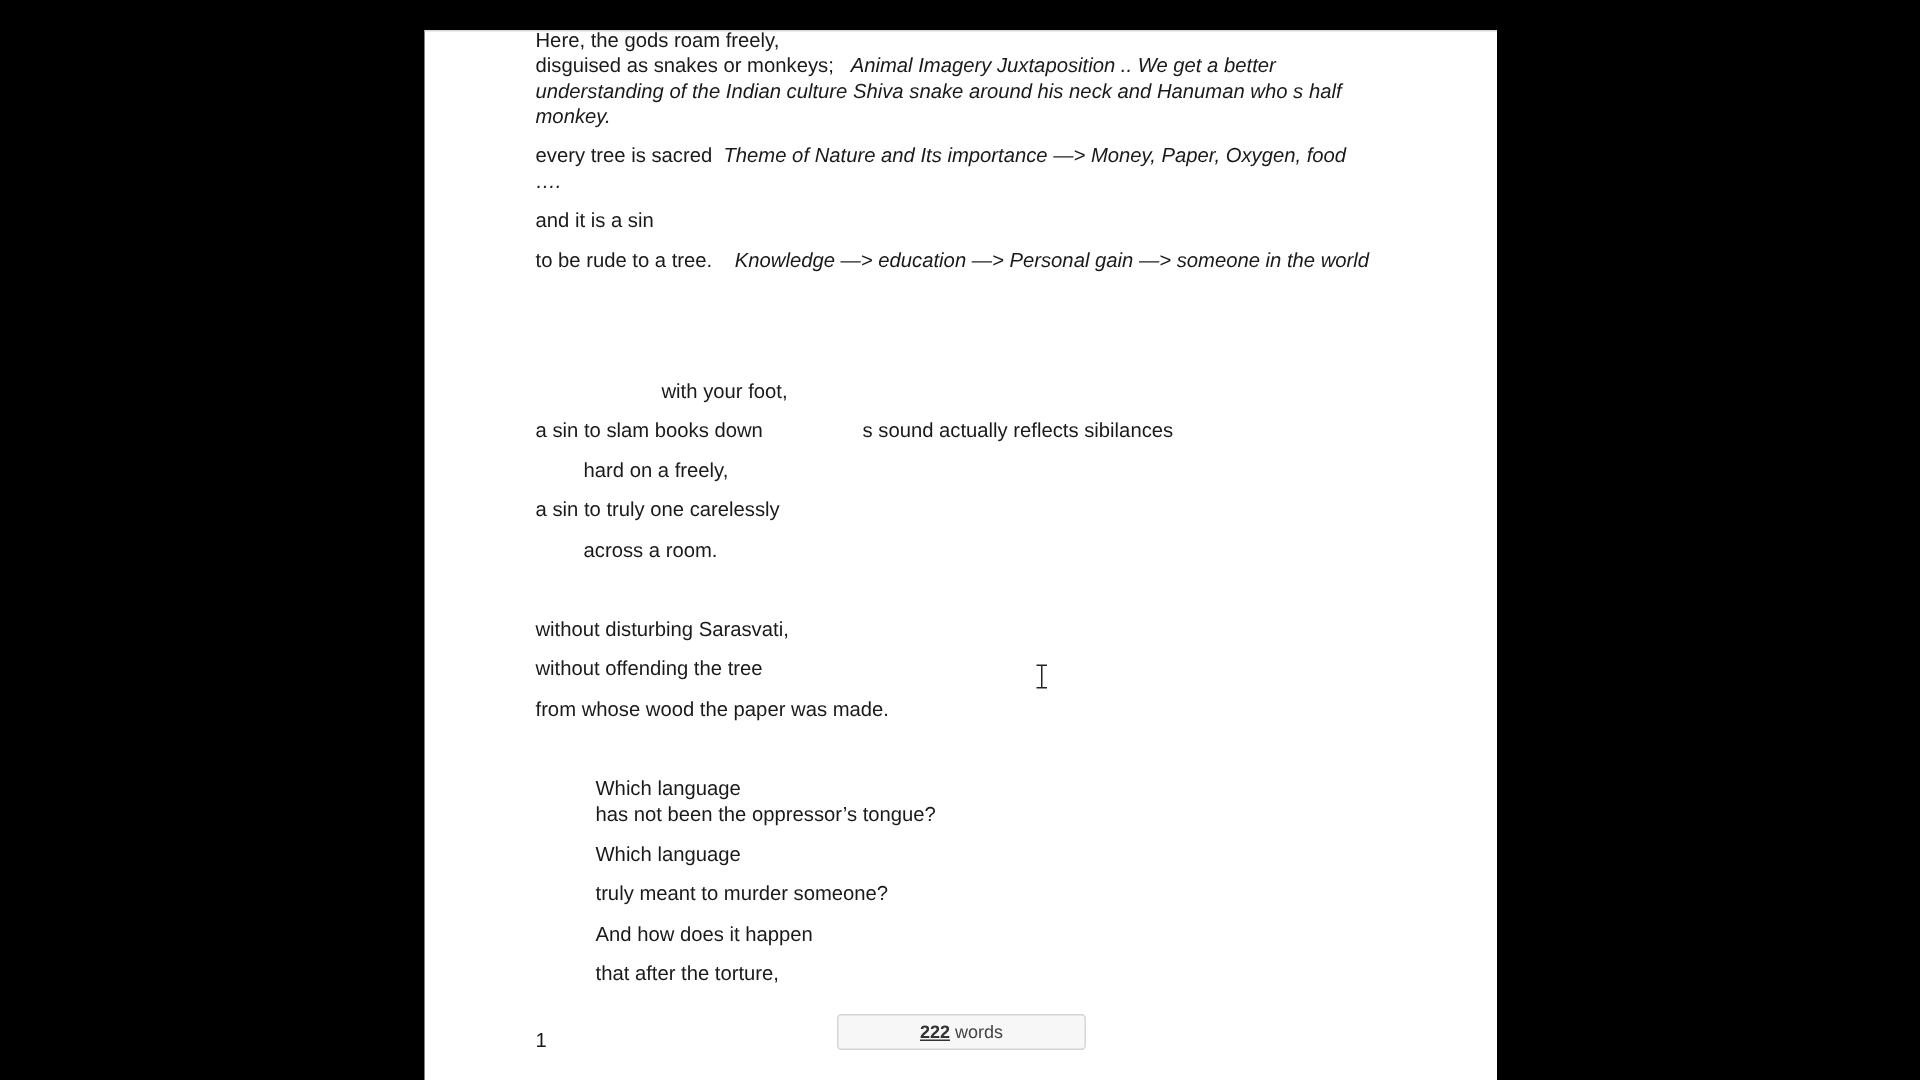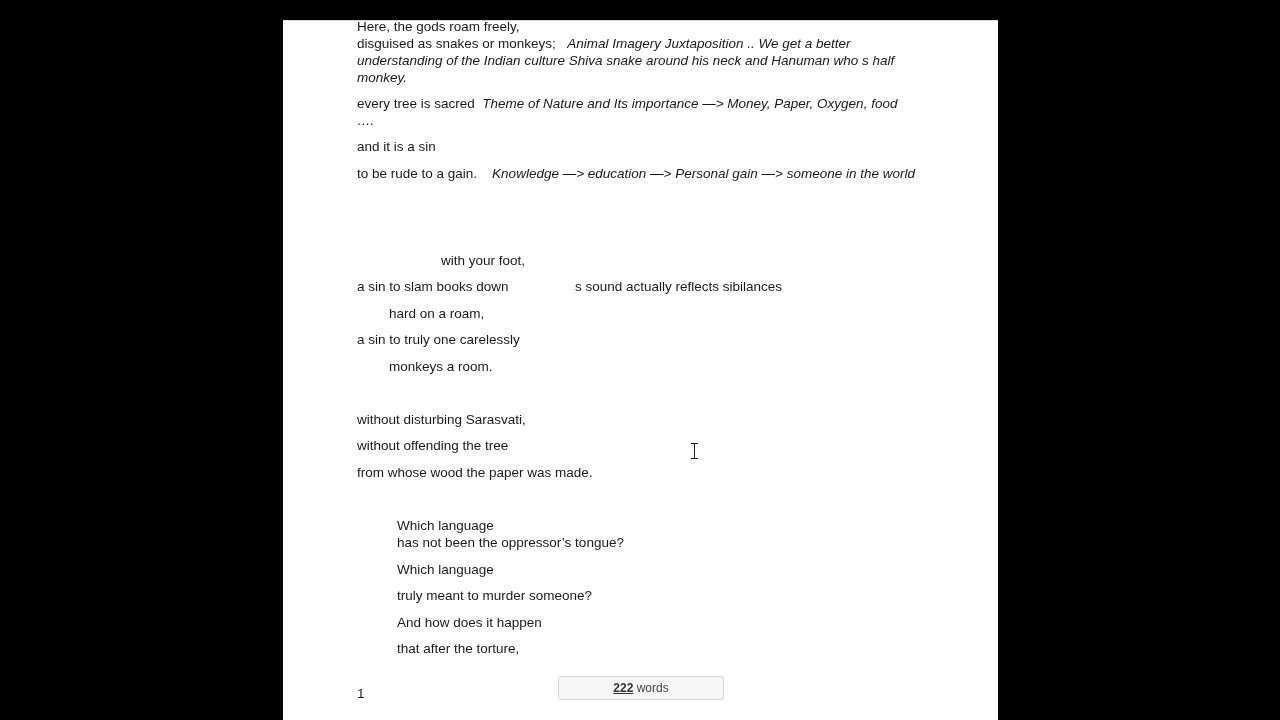--- a/index.html
+++ b/index.html
@@ -56,46 +56,46 @@
   <div class="line wrap" style="left:74px; top:74px; width:560px;">
     <span>every tree is sacred</span>&nbsp;
     <span class="it">Theme of Nature and Its importance —&gt;  Money, Paper, Oxygen, food ….</span>
   </div>
 
   <div class="line" style="left:74px; top:117px;">
     <span>and it is a sin</span>
   </div>
 
   <div class="line wrap" style="left:74px; top:144px; width:570px;">
-    <span>to be rude to a gain.</span>&nbsp;&nbsp;&nbsp;
+    <span>to be rude to a tree.</span>&nbsp;&nbsp;&nbsp;
     <span class="it">Knowledge —&gt; education —&gt; Personal gain —&gt; someone in the world</span>
   </div>
 
 
   <div class="line" style="left:158px; top:231px;">
     <span>with your foot,</span>
   </div>
 
   <div class="line" style="left:74px; top:257px;">
     <span>a sin to slam books down</span>
   </div>
   <div class="line" style="left:292px; top:257px;">
     <span>s sound actually reflects sibilances</span>
   </div>
 
   <div class="line" style="left:106px; top:284px;">
-    <span>hard on a roam,</span>
+    <span>hard on a freely,</span>
   </div>
 
   <div class="line" style="left:74px; top:310px;">
     <span>a sin to truly one carelessly</span>
   </div>
 
   <div class="line" style="left:106px; top:337px;">
-    <span>monkeys a room.</span>
+    <span>across a room.</span>
   </div>
 
 
   <div class="line" style="left:74px; top:390px;">
     <span>without disturbing Sarasvati,</span>
   </div>
 
   <div class="line" style="left:74px; top:416px;">
     <span>without offending the tree</span>
   </div>

